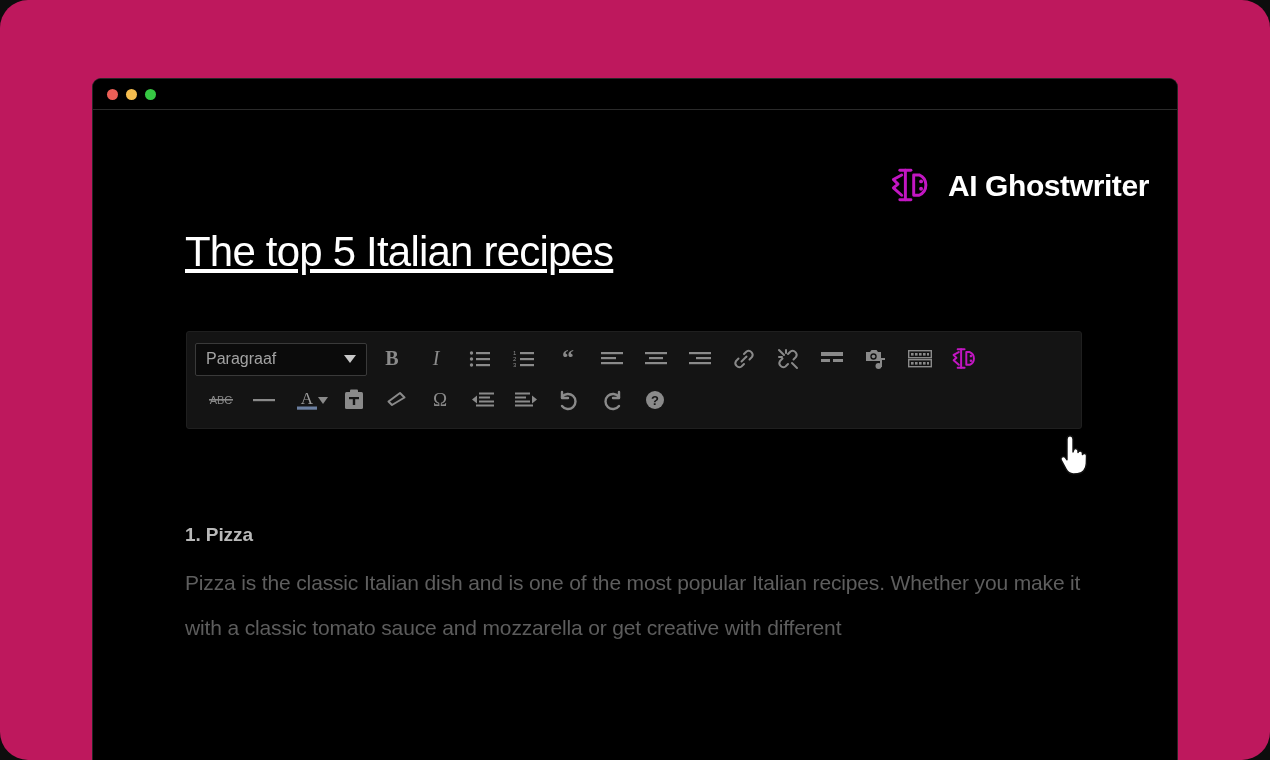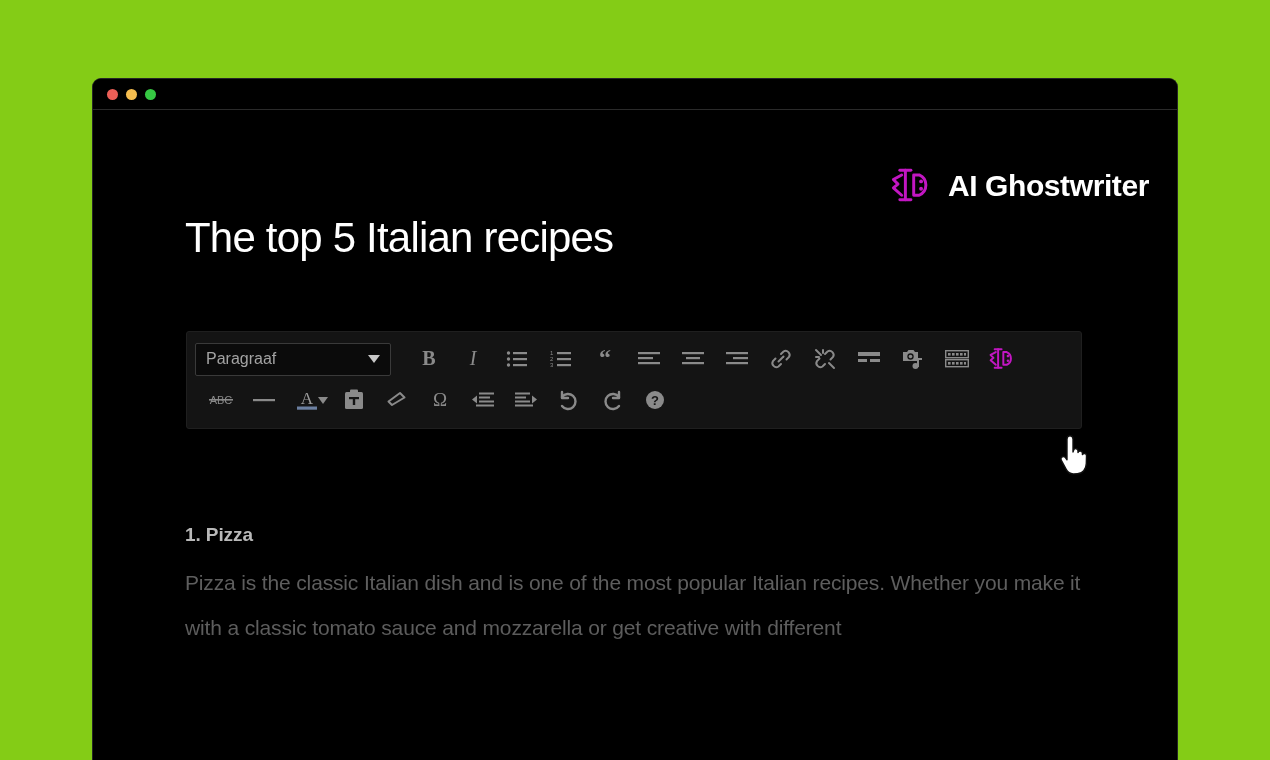--- a/index.html
+++ b/index.html
@@ -10,21 +10,22 @@
     height: 760px;
     overflow: hidden;
     background: #0d0d0d;
     font-family: "Liberation Sans", sans-serif;
   }
 
   #app {
     position: relative;
     width: 1270px;
     height: 760px;
-    background: #84cc16;
+    background: #be185d;
+    border-radius: 28px;
   }
 
   
   .window {
     position: absolute;
     left: 92px;
     top: 78px;
     width: 1086px;
     height: 700px;
     background: #000000;
@@ -78,26 +79,27 @@
     font-size: 30px;
     font-weight: 700;
     letter-spacing: -0.4px;
     white-space: nowrap;
   }
 
   
   .doc-title {
     position: absolute;
     left: 92px;
-    top: 104px;
+    top: 118px;
     color: #ffffff;
     font-size: 42px;
     font-weight: 400;
     letter-spacing: -0.8px;
     white-space: nowrap;
+    text-decoration: underline;
   }
 
   
   .toolbar {
     position: absolute;
     left: 93px;
     top: 221px;
     width: 896px;
     background: #141414;
     border: 1px solid #1f1f1f;
@@ -106,29 +108,29 @@
   }
   .tb-row {
     display: flex;
     align-items: center;
     height: 42px;
   }
   .tb-row.second { height: 40px; padding-left: 4px; }
 
   .select-style {
     position: relative;
-    width: 196px;
+    width: 172px;
     height: 33px;
     background: #0b0b0b;
     border: 1px solid #3a3a3a;
     border-radius: 2px;
     display: flex;
     align-items: center;
     padding: 0 10px;
-    margin-right: 16px;
+    margin-right: 3px;
   }
   .select-style .sel-label {
     color: #a3a3a3;
     font-size: 16px;
     flex: 1;
     white-space: nowrap;
   }
   .caret {
     width: 0; height: 0;
     border-left: 6px solid transparent;

